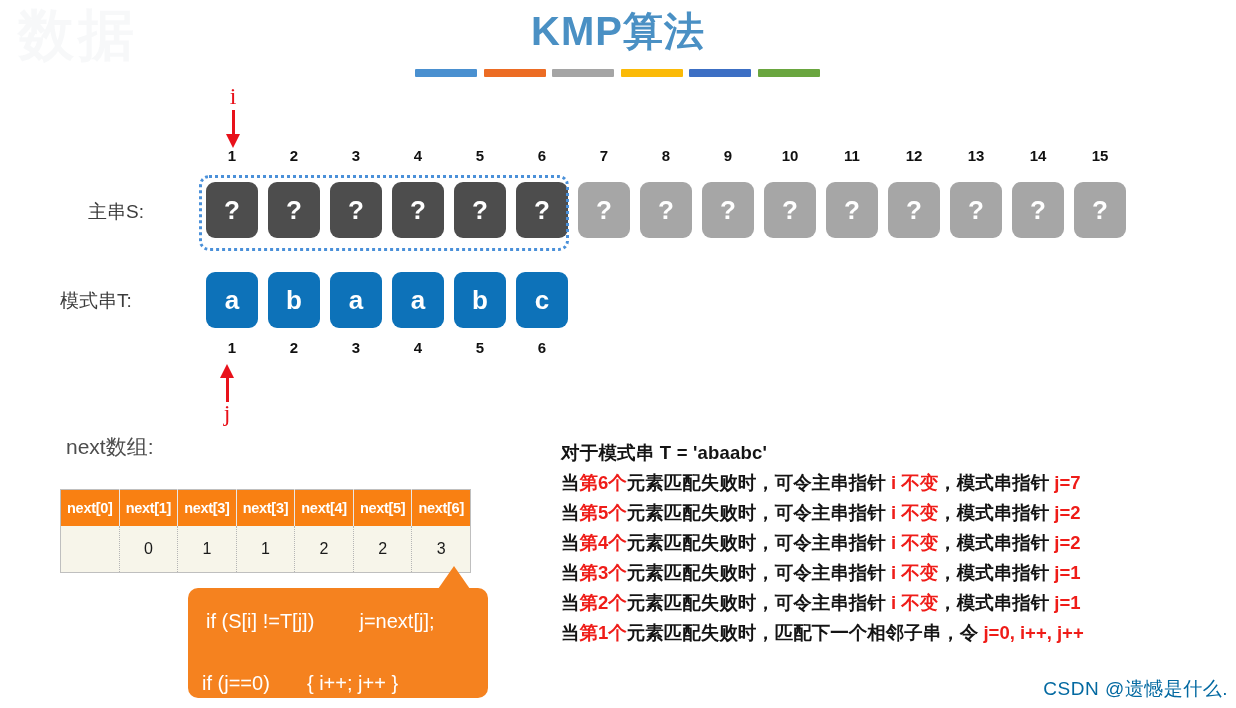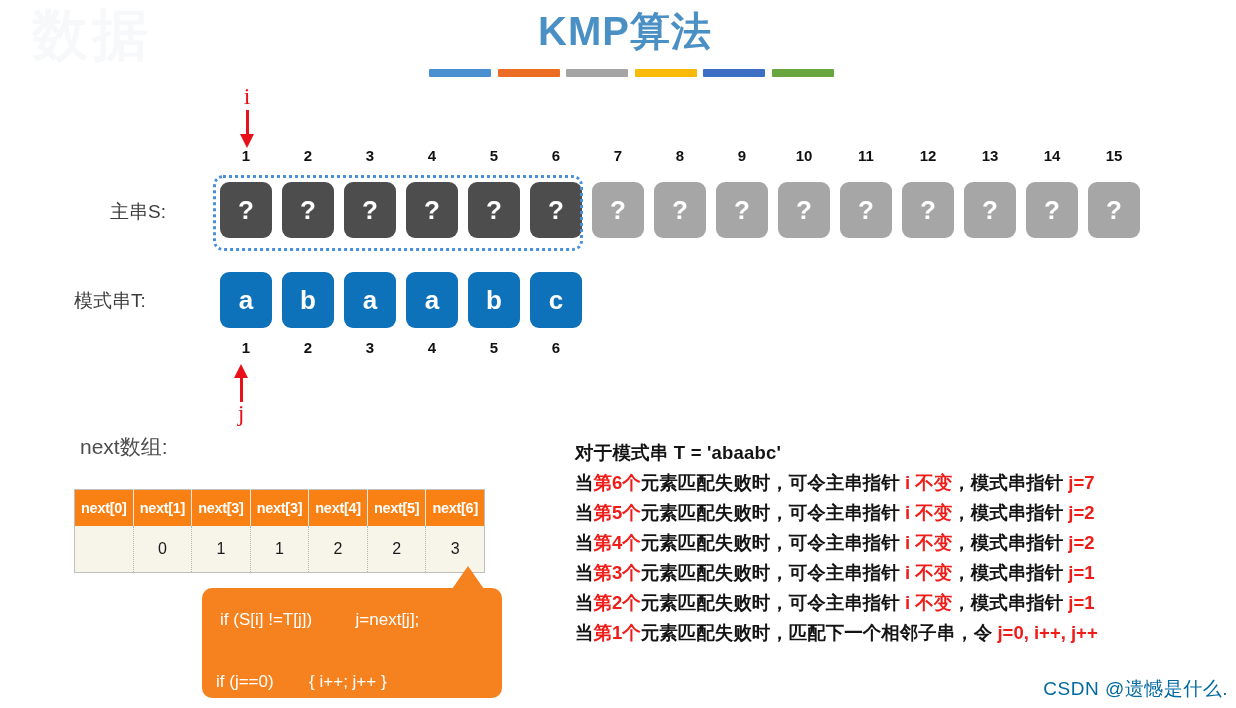--- a/index.html
+++ b/index.html
@@ -2,21 +2,21 @@
 <html><head>
 <meta charset="utf-8">
 <style>
   html,body{margin:0;padding:0;}
   body{
     width:1236px;height:708px;position:relative;overflow:hidden;
     background:#ffffff;
     font-family:"Liberation Sans","DejaVu Sans",sans-serif;
     color:#231f20;
   }
-  .slide{position:absolute;inset:0;margin-left:14px;}
+  .slide{position:absolute;inset:0;}
 
   
   .wm-topleft{
     position:absolute;left:0;top:0;width:340px;height:70px;
     opacity:.035;pointer-events:none;
     font-size:56px;font-weight:700;letter-spacing:4px;
     color:#33506e;line-height:70px;padding-left:18px;
     white-space:nowrap;
   }
   .wm-csdn{
@@ -68,21 +68,21 @@
     width:52px;margin-right:10px;text-align:center;
     font-size:15px;font-weight:700;color:#111;
   }
   #s-index{left:206px;top:147px;}
   #t-index{left:206px;top:339px;}
 
   
   .rowlabel{
     position:absolute;font-size:19px;color:#3c3c3c;white-space:nowrap;
   }
-  #label-s{left:96px;top:199px;}
+  #label-s{left:88px;top:199px;}
   #label-t{left:60px;top:288px;}
 
   .cells{position:absolute;display:flex;}
   #s-cells{left:206px;top:182px;}
   #t-cells{left:206px;top:272px;}
   .cell{
     width:52px;height:56px;margin-right:10px;border-radius:9px;
     display:flex;align-items:center;justify-content:center;
     font-size:26px;font-weight:700;color:#ffffff;
   }
@@ -113,21 +113,21 @@
   .next-table tr.body td{
     background:#f7f5ea;color:#1a1a1a;height:44px;
     border-right:1px dotted #b5b5b5;
   }
   .next-table tr.body td:last-child{border-right:none;}
 
   
   .callout{
     position:absolute;left:188px;top:588px;width:300px;height:110px;
     background:#f5821f;border-radius:10px;color:#ffffff;
-    font-size:17px;
+    font-size:20px;
   }
   .callout .tab{
     position:absolute;right:18px;top:-22px;width:0;height:0;
     border-left:16px solid transparent;border-right:16px solid transparent;
     border-bottom:23px solid #f5821f;
   }
   .callout .line1{position:absolute;left:18px;top:22px;white-space:nowrap;}
   .callout .line1 .gap{display:inline-block;width:34px;}
   .callout .line2{position:absolute;left:14px;top:84px;white-space:nowrap;}
   .callout .line2 .gap{display:inline-block;width:26px;}

